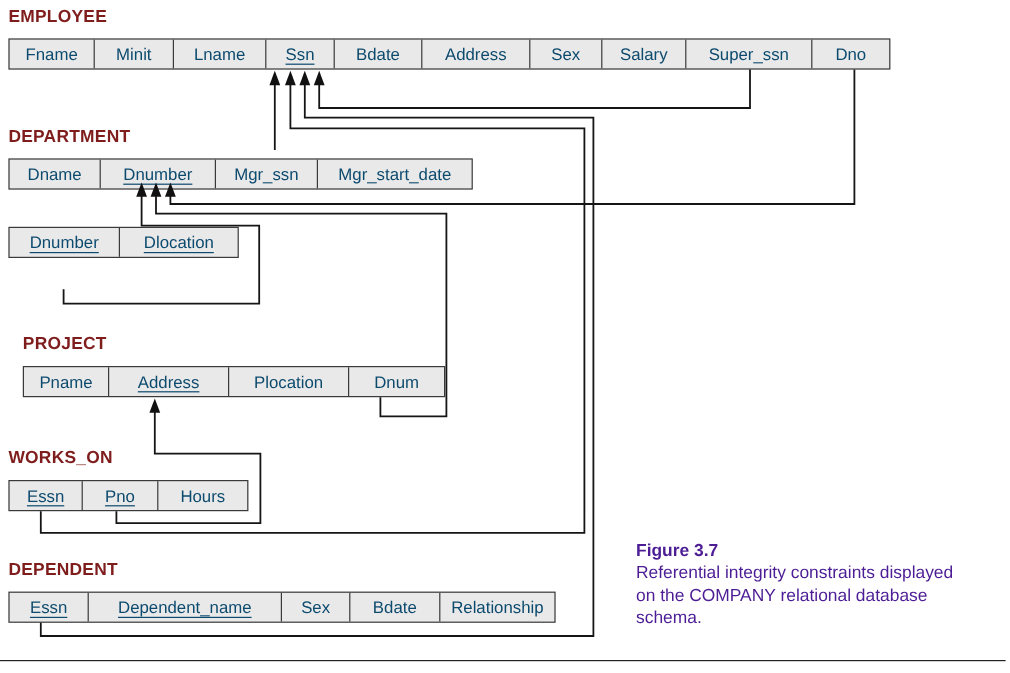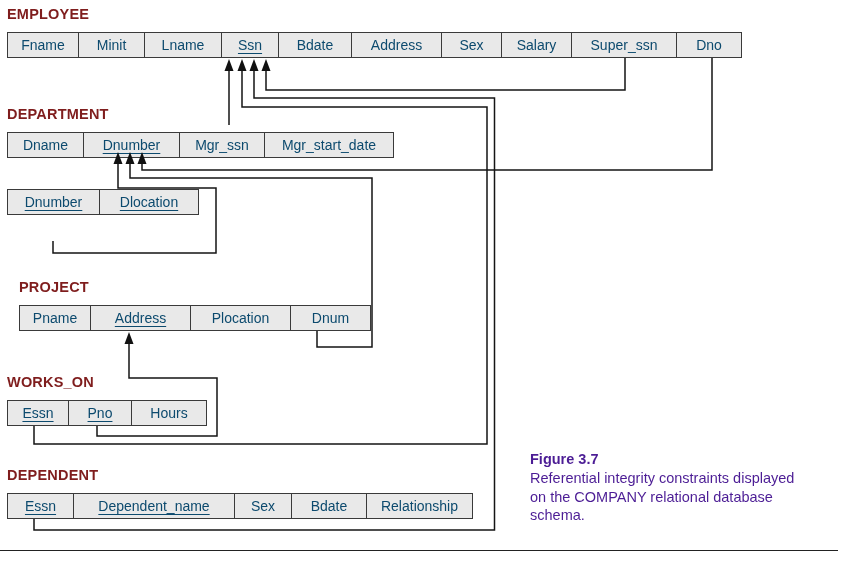--- a/index.html
+++ b/index.html
@@ -86,21 +86,21 @@
     </div>
   </div>
 
   <div class="tbl" style="left:7px; top:467px;">
     <div class="tbl-name">DEPENDENT</div>
     <div class="row">
       <div class="cell pk" style="width:65px">Essn</div>
       <div class="cell pk" style="width:161px">Dependent_name</div>
       <div class="cell" style="width:57px">Sex</div>
       <div class="cell" style="width:75px">Bdate</div>
-      <div class="cell" style="width:106px">Relationship</div>
+      <div class="cell" style="width:96px">Relationship</div>
     </div>
   </div>
 
   <svg id="fk-layer" viewBox="0 0 842 561">
 
     <path d="M 229 125 L 229 69"></path>
     <polygon points="229,59 224.5,71 233.5,71"></polygon>
 
     <path d="M 34 426 L 34 444 L 487 444 L 487 107 L 242 107 L 242 69"></path>
     <polygon points="242,59 237.5,71 246.5,71"></polygon>

